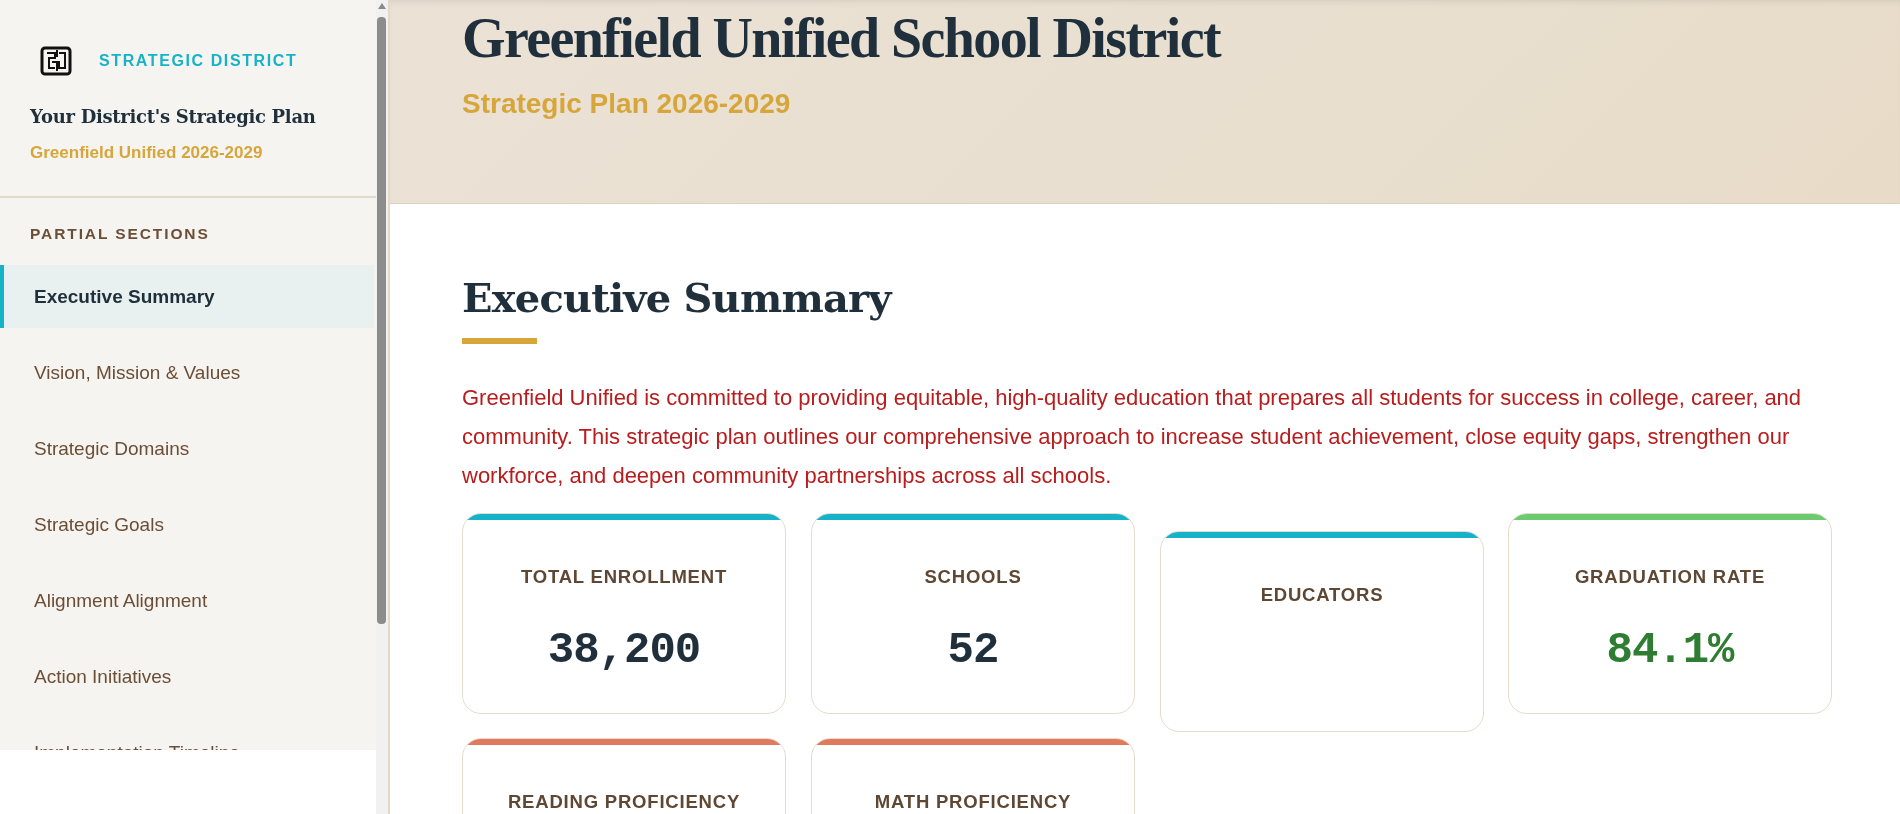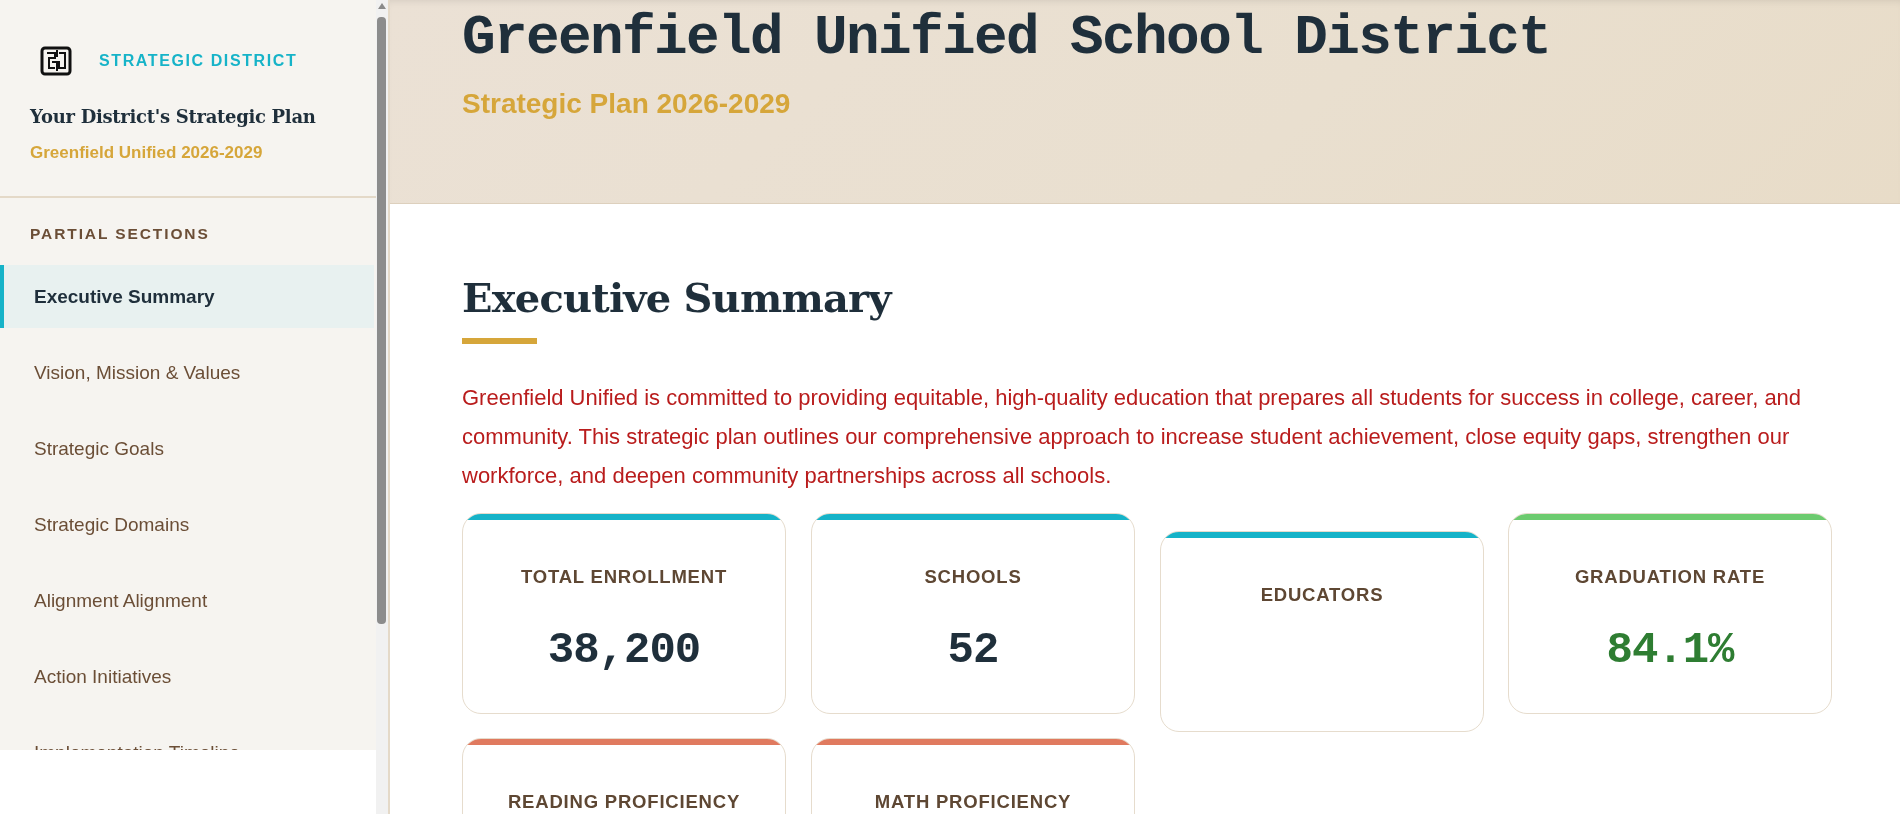--- a/index.html
+++ b/index.html
@@ -67,21 +67,21 @@
     
     .main { position: absolute; left: 390px; top: 0; width: 1510px; height: 814px; overflow: hidden; }
     .hero {
       position: absolute; left: 0; top: 0; width: 1510px; height: 204px;
       background: linear-gradient(135deg, #ebe1d5 0%, #e9dfcf 60%, #e8dcc8 100%);
       border-bottom: 1px solid #ddd0bd;
       box-shadow: inset 0 6px 8px -6px rgba(0,0,0,0.12);
     }
     .hero-title {
       position: absolute; left: 72px; top: 6px;
-      font-family: Liberation Mono, monospace; font-weight: 700;
+      font-family: Liberation Serif, serif; font-weight: 700;
       font-size: 56px; letter-spacing: -1.6px; color: #1f2f3b; white-space: nowrap;
     }
     .hero-sub {
       position: absolute; left: 72px; top: 88px;
       font-size: 28px; font-weight: 700; color: #d6a63a;
     }
 
     .section-title {
       position: absolute; left: 72px; top: 274px;
       font-family: "DejaVu Serif", "Liberation Serif", serif; font-weight: 700;
@@ -132,24 +132,24 @@
   <div class="section-label">PARTIAL SECTIONS</div>
 
   <nav class="nav">
     <div class="nav-item active">
       <span>Executive Summary</span>
     </div>
     <div class="nav-item">
       <span>Vision, Mission &amp; Values</span>
     </div>
     <div class="nav-item">
+      <span>Strategic Domains</span>
+    </div>
+    <div class="nav-item">
       <span>Strategic Goals</span>
-    </div>
-    <div class="nav-item">
-      <span>Strategic Domains</span>
     </div>
     <div class="nav-item">
       <span>Alignment Alignment</span>
     </div>
     <div class="nav-item">
       <span>Action Initiatives</span>
     </div>
     <div class="nav-item">
       <span>Implementation Timeline</span>
     </div>

